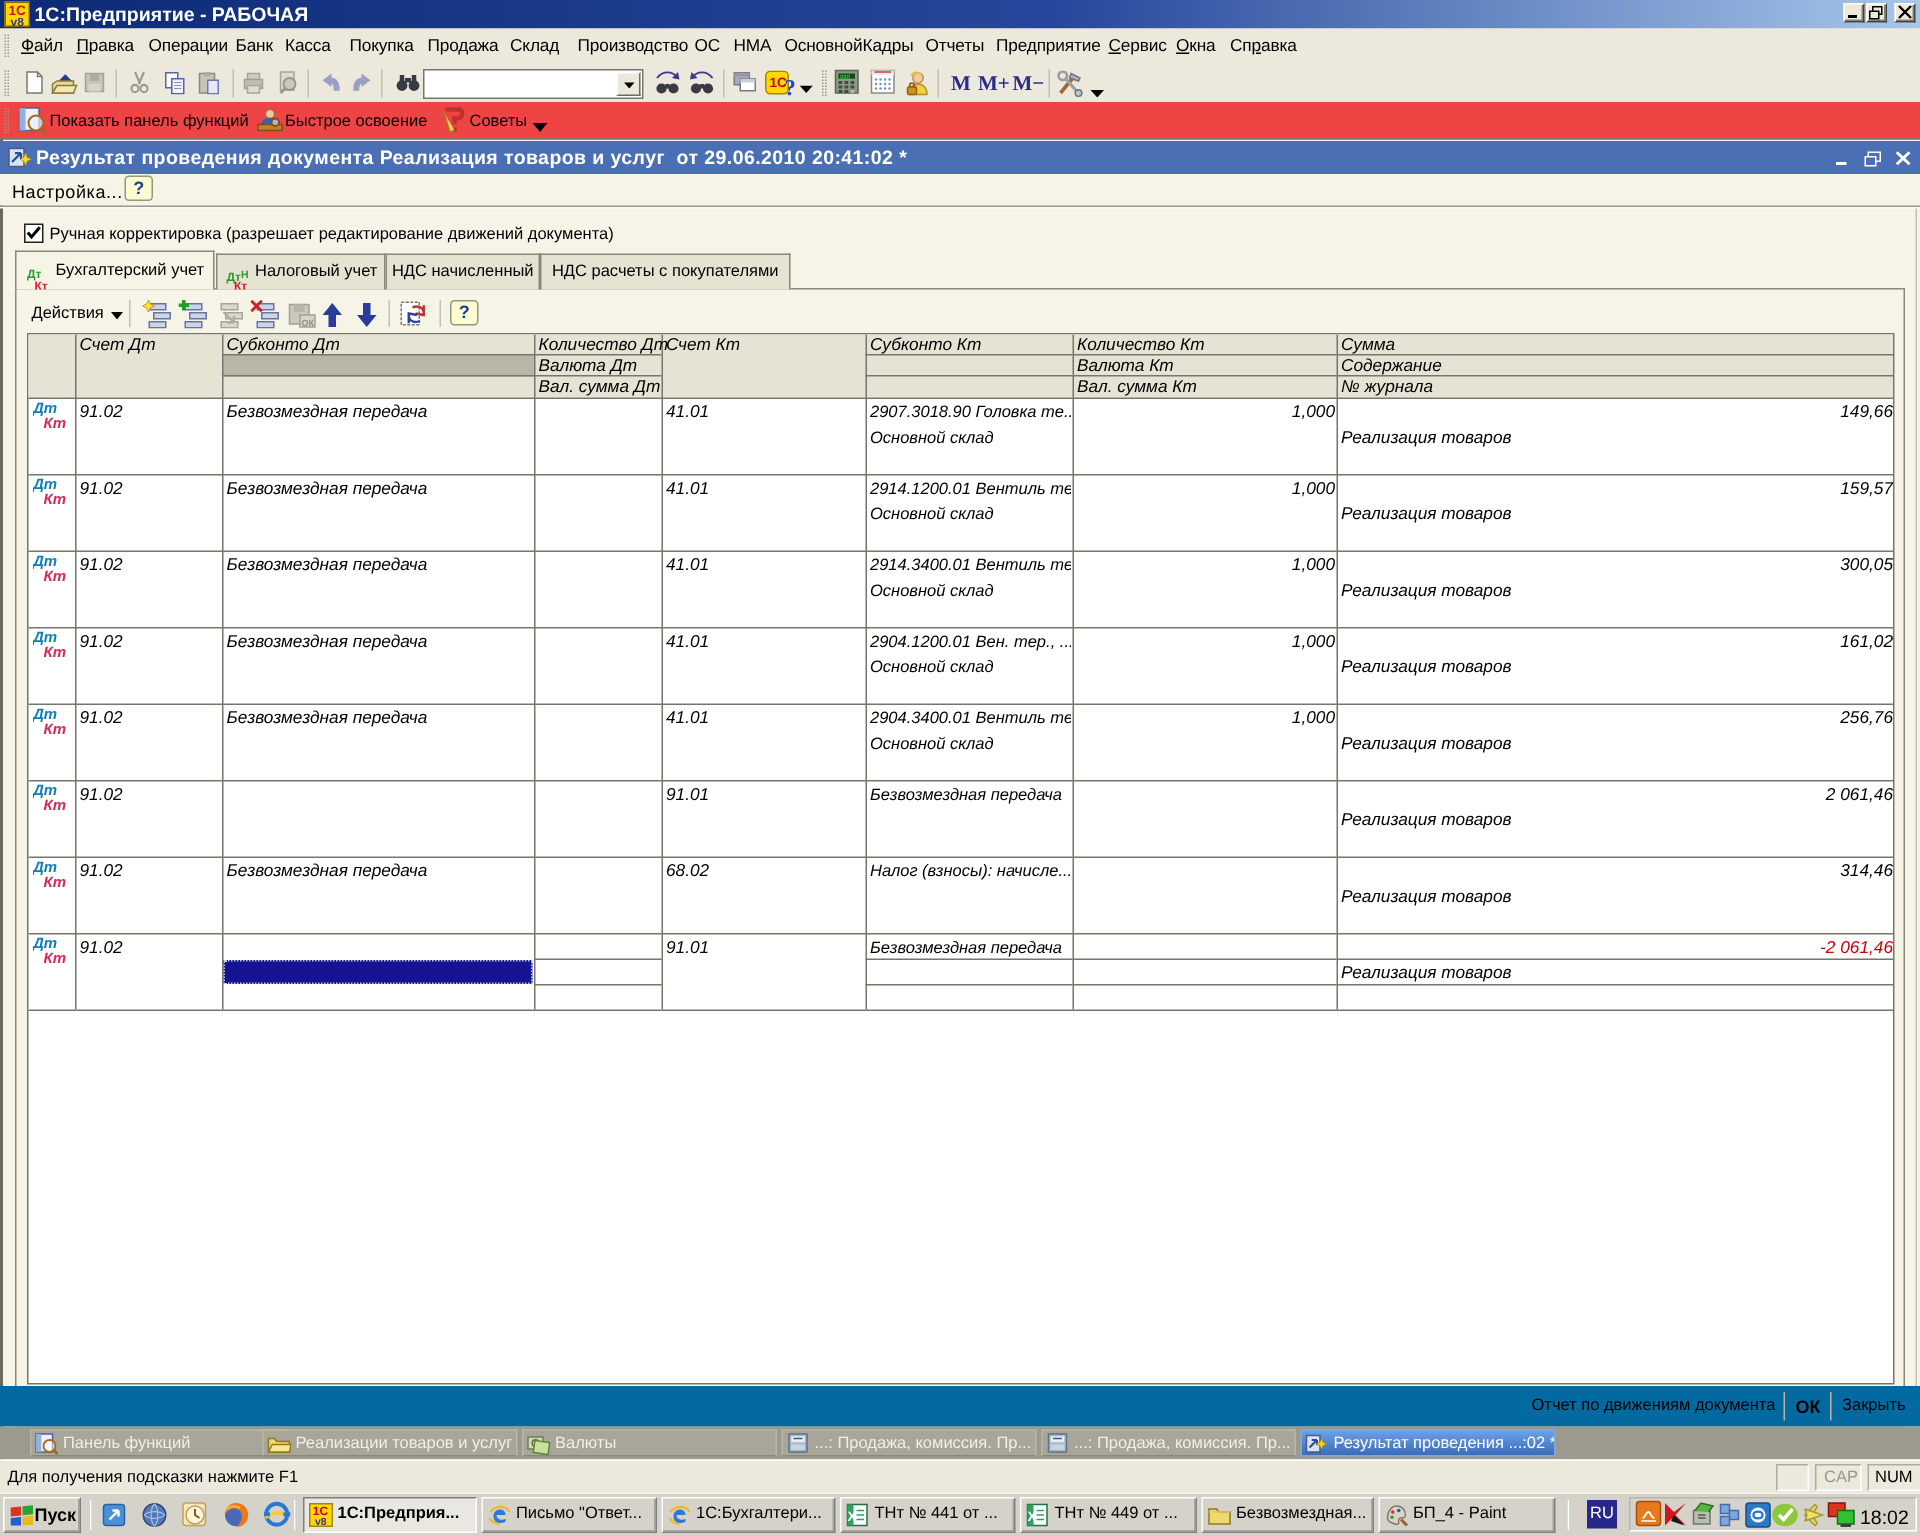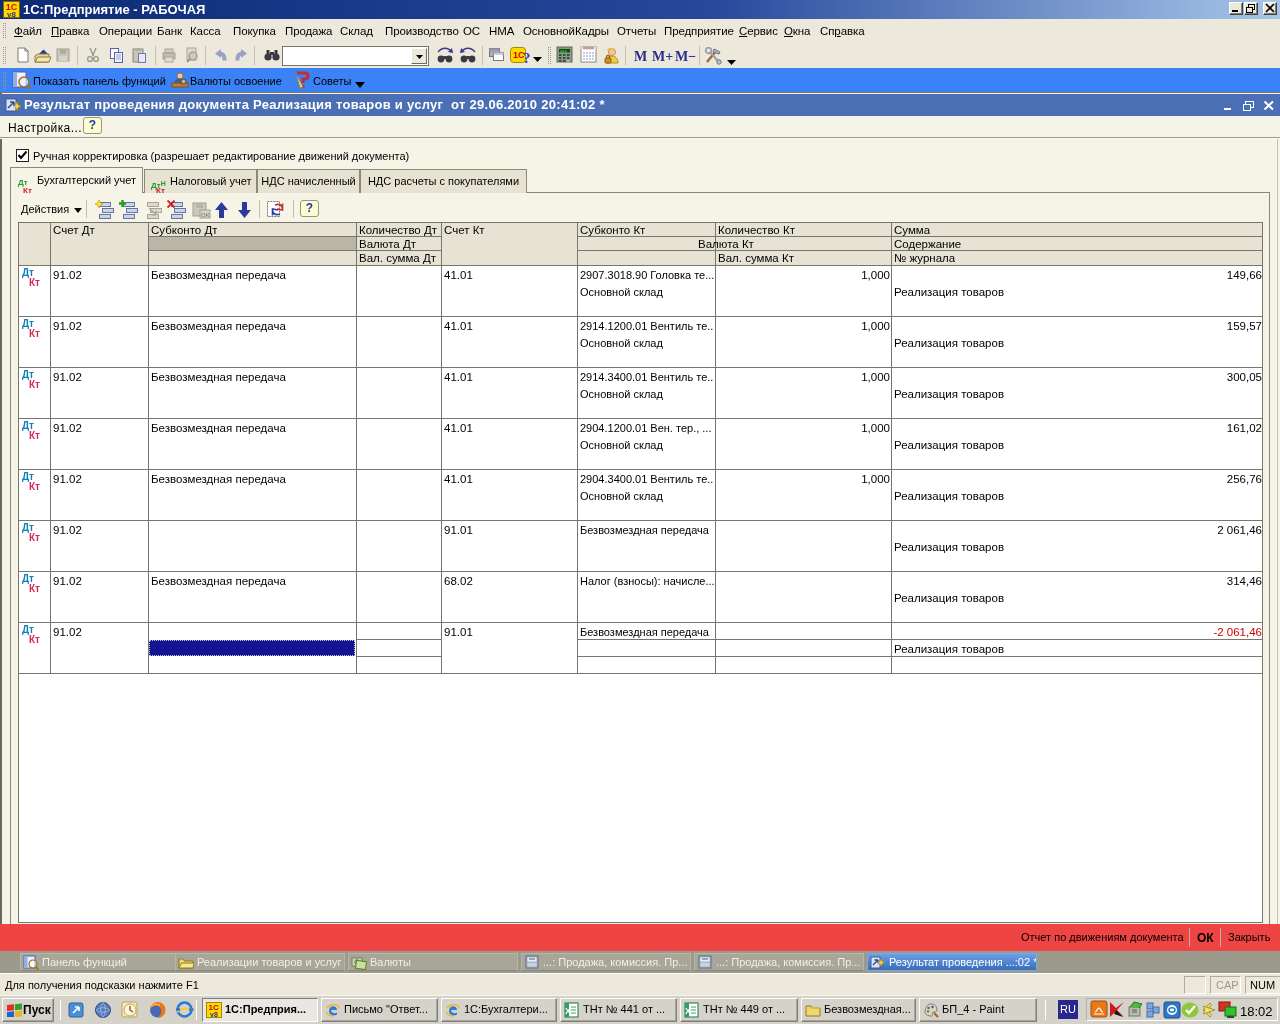--- a/index.html
+++ b/index.html
@@ -5,41 +5,41 @@
   * { margin:0; padding:0; box-sizing:border-box; }
   html,body { width:1280px; height:1024px; overflow:hidden; }
   body { font-family:"Liberation Sans", sans-serif; font-size:11.5px; color:#000; background:#f6f3e7; position:relative; }
   .abs { position:absolute; }
   .titlebar { left:0; top:0; width:1280px; height:19px; background:linear-gradient(90deg,#0c2a75 0%,#26479b 55%,#a7c6ea 100%); }
   .titletext { left:23px; top:2px; color:#fff; font-weight:bold; font-size:13px; }
   .winbtn { width:14px; height:13px; top:2px; background:#ece9d8; border:1px solid #fff; border-right-color:#404040; border-bottom-color:#404040; box-shadow:inset -1px -1px 0 #808080; }
   .menubar { left:0; top:19px; width:1280px; height:23px; background:#ece9dc; }
   .menubar span.mi { position:absolute; top:6px; letter-spacing:-0.1px; }
   .toolbar1 { left:0; top:42px; width:1280px; height:26px; background:#ece9dc; }
-  .toolbar2 { left:0; top:68px; width:1280px; height:25px; background:#3b82f6; border-bottom:1px solid #76766b; font-size:11px; }
+  .toolbar2 { left:0; top:68px; width:1280px; height:25px; background:#ef4444; border-bottom:1px solid #76766b; font-size:11px; }
   .grip { width:3px; border-left:1px dotted #9a9888; border-right:1px dotted #9a9888; }
   .tsep { position:absolute; width:1px; background:#c4c0b0; }
   .icon { position:absolute; }
   .mdititle { left:0; top:94px; width:1280px; height:22px; background:#4a6fb5; }
   .mdititletext { left:24px; top:97px; color:#fff; font-weight:bold; font-size:13px; letter-spacing:0.28px; }
   .mwb { position:absolute; top:100px; width:12px; height:11px; }
   .cmdbar { left:0; top:116px; width:1280px; height:21px; background:#f6f3e7; }
   .sep1 { left:0; top:137px; width:1280px; height:2px; border-top:1px solid #9a9888; border-bottom:1px solid #fbfaf4; }
   .qbtn { width:19px; height:17px; background:#fdfbd0; border:1px solid #98947e; border-radius:3px; color:#1b3c9a; font-weight:bold; text-align:center; line-height:14px; font-size:12px; }
   .checkbox { left:16px; top:149px; width:13px; height:13px; background:#fff; border:1px solid #202020; }
   .tab { position:absolute; height:24px; background:#e7e3d3; border:1px solid #8a8876; border-bottom:none; font-size:11px; line-height:23px; white-space:nowrap; overflow:hidden; }
   .tab.active { background:#f6f3e7; z-index:3; }
   .tabpanel { left:10px; top:192px; width:1260px; height:759px; border:1px solid #8a8876; background:#f6f3e7; }
-  .tbl { left:18px; top:222px; width:1245px; height:701px; background:#fff; border:1px solid #76766b; font-size:11.5px; }
+  .tbl { left:18px; top:222px; width:1245px; height:701px; background:#fff; border:1px solid #76766b; font-size:11.5px;font-style:italic; }
   .hline { position:absolute; height:1px; background:#76766b; }
   .vline { position:absolute; width:1px; background:#76766b; }
   .hdr { position:absolute; background:#e7e3d4; }
   .cell { position:absolute; white-space:nowrap; overflow:hidden; }
   .num { text-align:right; }
-  .btmbar { left:0; top:924px; width:1280px; height:27px; background:#ef4444; font-size:11px; }
+  .btmbar { left:0; top:924px; width:1280px; height:27px; background:#0369a1; font-size:11px; }
   .btmsep { position:absolute; top:4px; width:1px; height:19px; background:#b8b4a4; }
   .mditask { left:0; top:951px; width:1280px; height:22px; background:#9c9a8c; font-size:11px; }
   .mtb { position:absolute; top:2px; height:18px; width:170px; background:#a8a698; border:1px solid #b8b6a8; border-bottom-color:#8a887a; color:#f0efe6; line-height:16px; padding-left:21px; white-space:nowrap; overflow:hidden; }
   .mtb.act { background:linear-gradient(#6ba0e8,#3a6cb8); color:#fff; border-color:#7aa8e0; }
   .statusbar { left:0; top:973px; width:1280px; height:22px; background:#ece9dc; border-top:1px solid #fff; font-size:11px; }
   .scell { position:absolute; top:2px; height:18px; border:1px solid #fff; border-top-color:#b0ac9c; border-left-color:#b0ac9c; }
   .taskbar { left:0; top:995px; width:1280px; height:29px; background:#d5d2c9; border-top:1px solid #f4f3ef; font-size:11px; }
   .tkbtn { position:absolute; top:2px; height:24px; background:#d5d2c9; border:1px solid #808080; border-top:1px solid #fff; border-left:1px solid #fff; box-shadow:inset -1px -1px 0 #a8a49c; padding:4px 3px 0 22px; white-space:nowrap; overflow:hidden; }
   .tkbtn.pressed { background:#e9e7e1; border:1px solid #fff; border-top:1px solid #808080; border-left:1px solid #808080; box-shadow:none; font-weight:bold; }
   svg { display:block; }
@@ -292,21 +292,21 @@
     <div class="abs" style="left: 727px; top: 18px;">
       <svg width="9" height="5">
         <path d="M0 0 L9 0 L4.5 5 Z" fill="#000"></path>
       </svg>
     </div>
   </div>
 
 <div class="abs toolbar2">
   <div class="abs grip" style="left:3px;top:4px;height:17px;"></div>
   <span class="abs" style="left:33px;top:7px;">Показать панель функций</span>
-  <span class="abs" style="left:190px;top:7px;">Валюты освоение</span>
+  <span class="abs" style="left:190px;top:7px;">Быстрое освоение</span>
   <span class="abs" style="left:313px;top:7px;">Советы</span>
   <svg class="icon" style="left:355px;top:14px;" width="10" height="6">
       <path d="M0 0 L10 0 L5 6 Z" fill="#000"></path>
     </svg>
 <div class="abs" style="left: 12px; top: 3px;">
       <svg width="19" height="19">
         <rect x="1" y="1" width="13" height="15" fill="#f0f0ff" stroke="#5060a0"></rect>
         <rect x="1" y="1" width="4" height="15" fill="#90b0e0"></rect>
         <circle cx="12" cy="11" r="5" fill="#e8f0ff" fill-opacity="0.7" stroke="#a06a20" stroke-width="1.4"></circle>
         <path d="M15.5 14.5 L18.5 18" stroke="#a06a20" stroke-width="2"></path>
@@ -481,21 +481,21 @@
     <div class="hline" style="left:0;top:399px;width:1243px;"></div>
     <div class="hline" style="left:0;top:450px;width:1243px;"></div>
     <div class="cell" style="left:34px;top:1px;">Счет Дт</div>
     <div class="cell" style="left:132px;top:1px;">Субконто Дт</div>
     <div class="cell" style="left:340px;top:1px;">Количество Дт</div>
     <div class="cell" style="left:425px;top:1px;">Счет Кт</div>
     <div class="cell" style="left:561px;top:1px;">Субконто Кт</div>
     <div class="cell" style="left:699px;top:1px;">Количество Кт</div>
     <div class="cell" style="left:875px;top:1px;">Сумма</div>
     <div class="cell" style="left:340px;top:15px;">Валюта Дт</div>
-    <div class="cell" style="left:679px;top:15px;">Валюта Кт</div>
+    <div class="cell" style="left:699px;top:15px;">Валюта Кт</div>
     <div class="cell" style="left:875px;top:15px;">Содержание</div>
     <div class="cell" style="left:340px;top:29px;">Вал. сумма Дт</div>
     <div class="cell" style="left:699px;top:29px;">Вал. сумма Кт</div>
     <div class="cell" style="left:875px;top:29px;">№ журнала</div>
     <div class="cell" style="left:3px;top:44px;font-size:10px;font-weight:bold;color:#0f7fb8;">Дт</div>
     <div class="cell" style="left:10px;top:54px;font-size:10px;font-weight:bold;color:#d82858;">Кт</div>
     <div class="cell" style="left:34px;top:46px;">91.02</div>
     <div class="cell" style="left:132px;top:46px;width:200px;">Безвозмездная передача</div>
     <div class="cell" style="left:425px;top:46px;">41.01</div>
     <div class="cell" style="left:561px;top:46px;width:134px;font-size:11px;">2907.3018.90 Головка те...</div>

